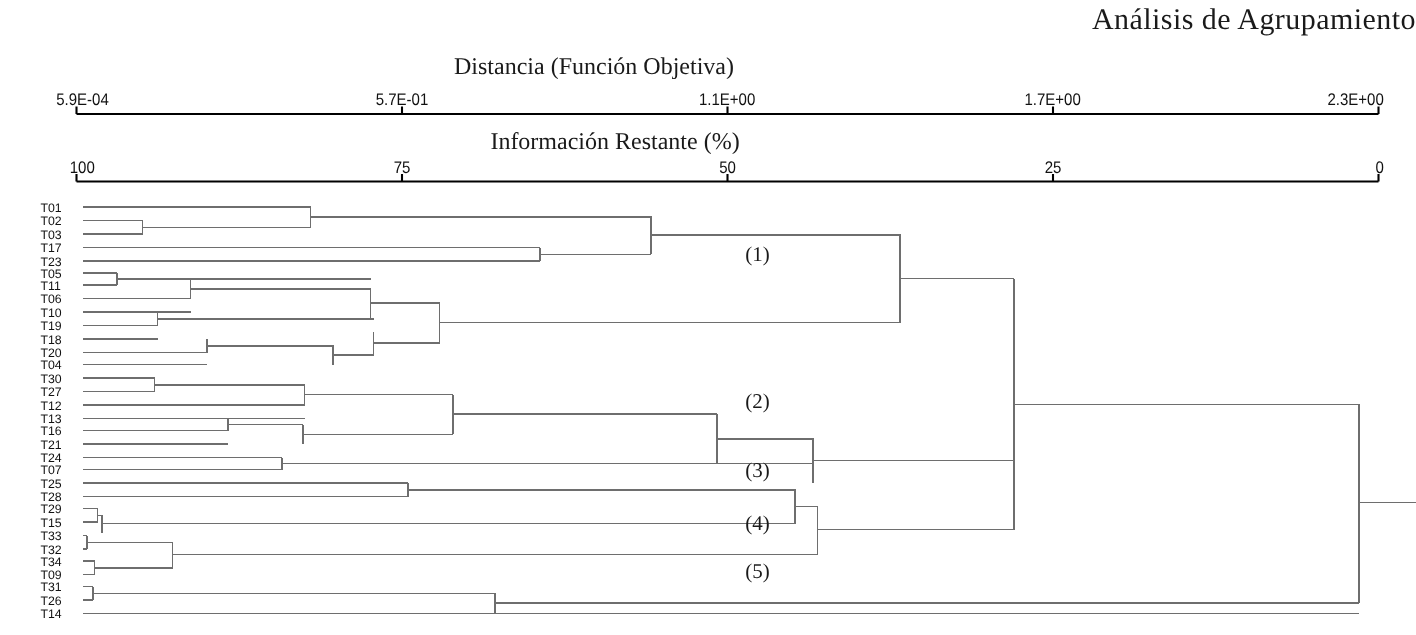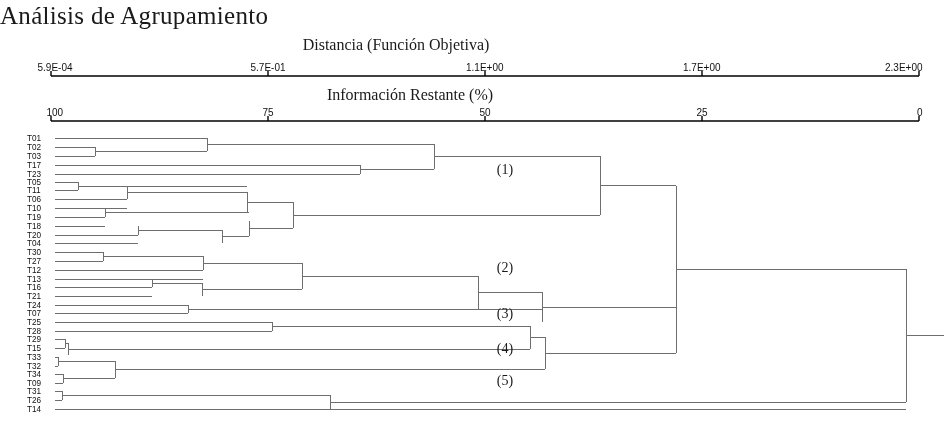--- a/index.html
+++ b/index.html
@@ -14,23 +14,23 @@
     background: #ffffff;
     font-family: "Liberation Serif", serif;
     color: #000000;
     overflow: hidden;
   }
   .title {
     position: absolute;
     left: 0;
     top: 2px;
     width: 944px;
-    text-align: left;
-    font-family: "Liberation Serif", serif;
-    font-size: 25px;
+    text-align: right;
+    font-family: "Liberation Serif", serif;
+    font-size: 20px;
     letter-spacing: 0.3px;
     color: #1a1a1a;
   }
   .subtitle-dist {
     position: absolute;
     left: 0;
     top: 36px;
     width: 792px;
     text-align: center;
     font-family: "Liberation Serif", serif;

